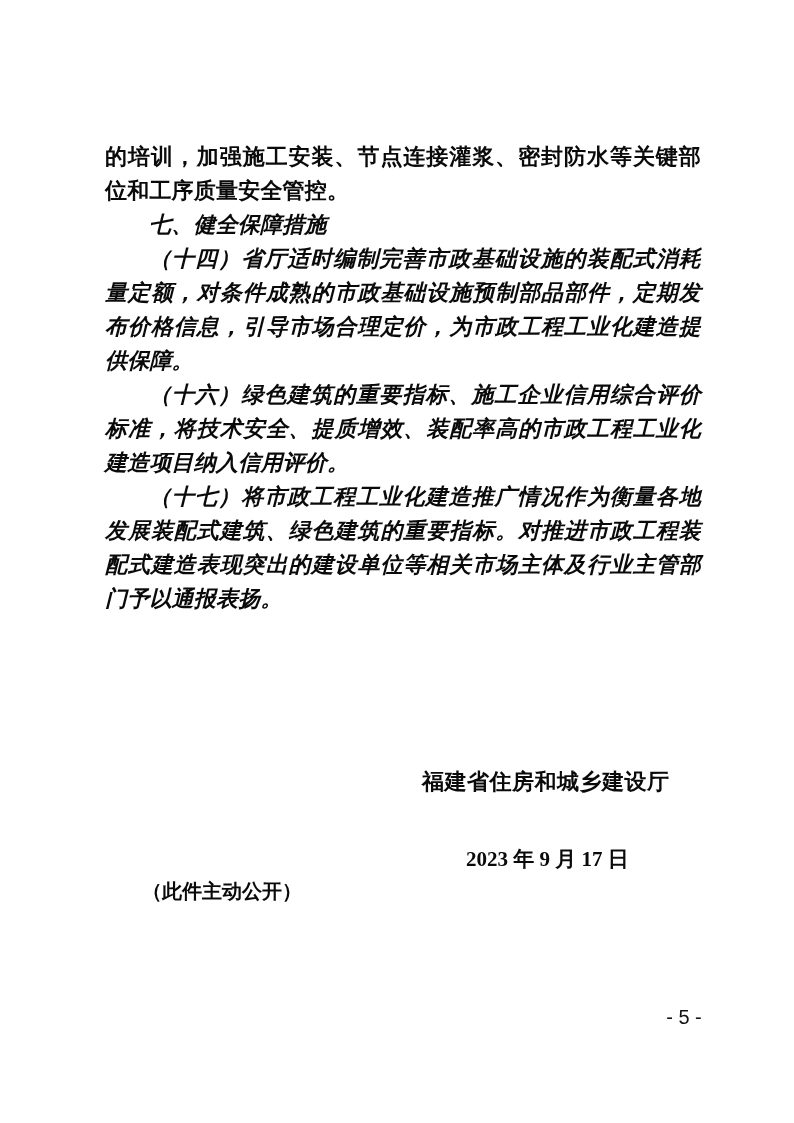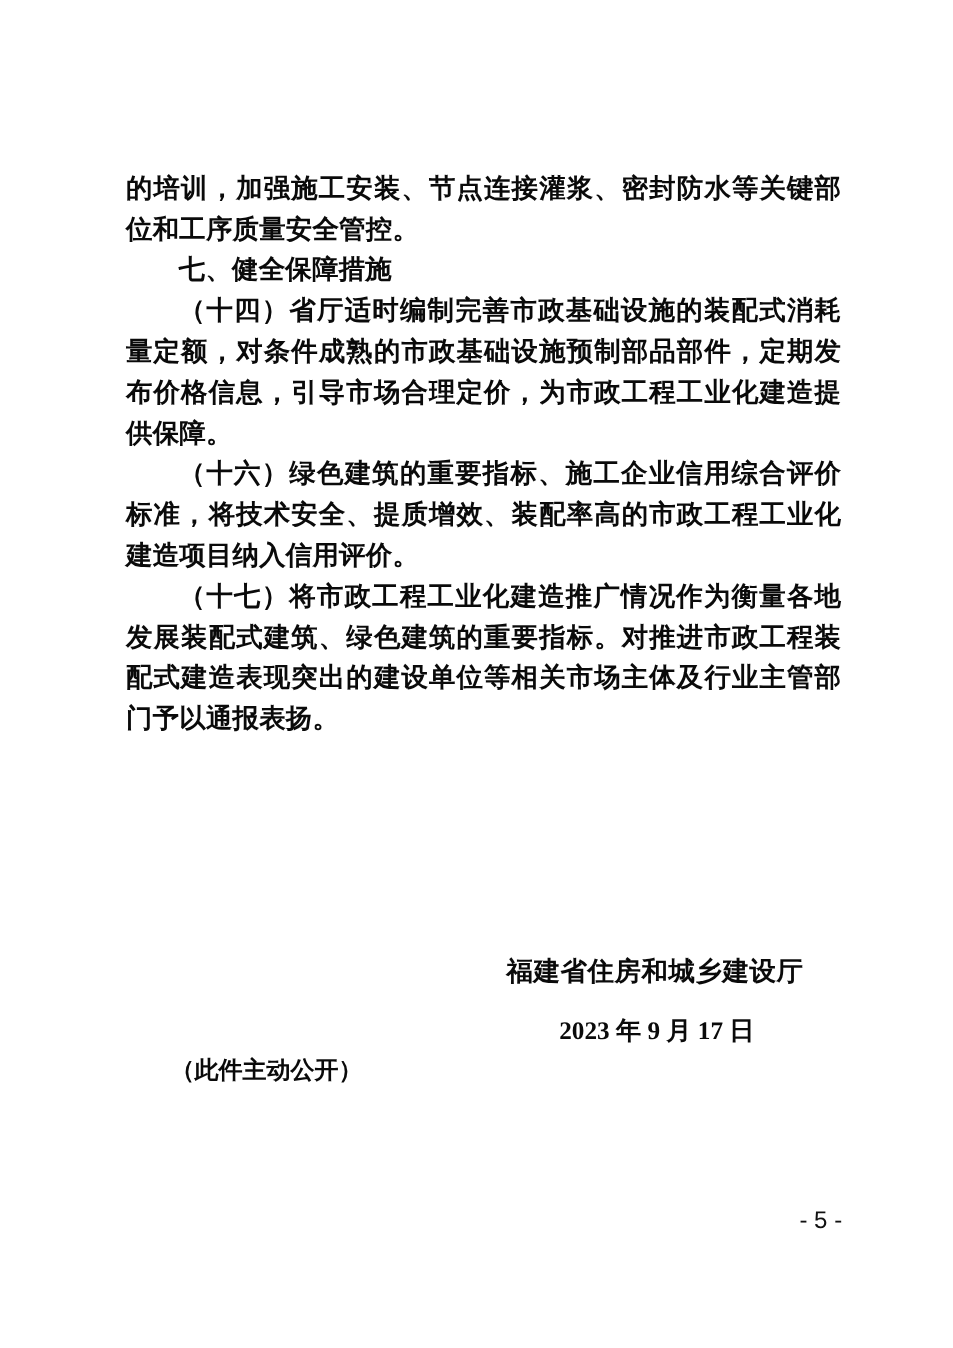--- a/index.html
+++ b/index.html
@@ -27,24 +27,25 @@
     text-align: justify;
     text-justify: inter-character;
     letter-spacing: 0.2px;
   }
   .content p {
     margin: 0;
     padding: 0;
   }
   .content p.indent {
     text-indent: 2em;
+    font-style: italic;
   }
   .agency {
     position: absolute;
-    top: 795px;
+    top: 767px;
     left: 422px;
     font-size: 22px;
     font-weight: 700;
     letter-spacing: 0.5px;
     white-space: nowrap;
     font-family: Liberation Mono, monospace;
   }
   .doc-date {
     position: absolute;
     top: 845px;

